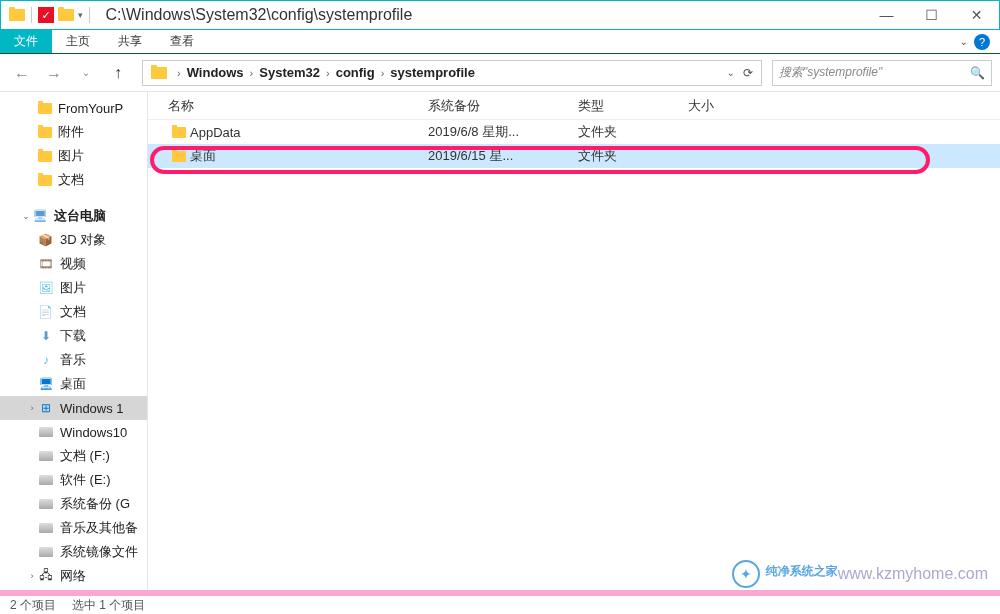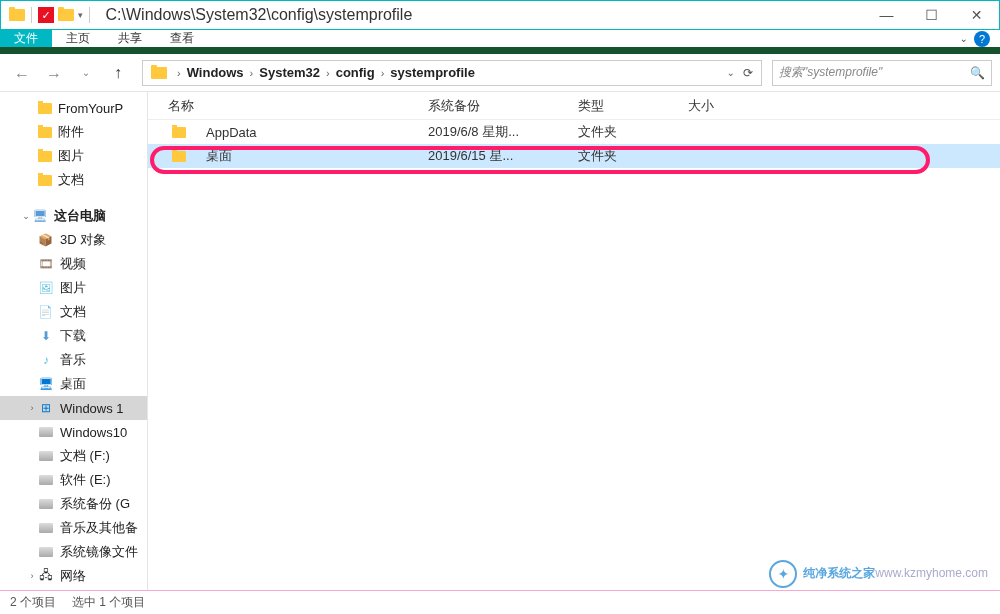--- a/index.html
+++ b/index.html
@@ -8,21 +8,21 @@
 .titlebar { height: 30px; background: #fff; border: 1px solid #00b7c3; display: flex; align-items: center; }
 .titlebar-left { display: flex; align-items: center; padding-left: 8px; gap: 4px; }
 .folder-icon-sm { width: 16px; height: 12px; background: #ffc83d; border-radius: 1px; position: relative; }
 .folder-icon-sm::before { content: ''; position: absolute; top: -2px; left: 0; width: 6px; height: 3px; background: #ffc83d; border-radius: 1px 1px 0 0; }
 .check-icon { width: 16px; height: 16px; background: #e81123; display: flex; align-items: center; justify-content: center; color: #fff; font-size: 11px; }
 .qat-sep { width: 1px; height: 16px; background: #ccc; margin: 0 2px; }
 .title-text { margin-left: 10px; font-size: 16px; color: #333; }
 .win-controls { margin-left: auto; display: flex; }
 .win-btn { width: 45px; height: 28px; display: flex; align-items: center; justify-content: center; font-size: 14px; color: #555; cursor: pointer; }
 
-.ribbon { height: 24px; background: #fff; border-bottom: 7px solid #14532d; display: flex; align-items: stretch; }
+.ribbon { height: 24px; background: #fff; border-bottom: 1px solid #14532d; display: flex; align-items: stretch; }
 .ribbon-tab { padding: 0 14px; font-size: 12px; display: flex; align-items: center; cursor: pointer; color: #333; }
 .ribbon-tab.file { background: #00b7c3; color: #fff; }
 .ribbon-help { margin-left: auto; display: flex; align-items: center; padding-right: 10px; gap: 6px; }
 .help-caret { color: #555; font-size: 10px; }
 .help-icon { width: 16px; height: 16px; border-radius: 50%; background: #0078d4; color: #fff; font-size: 11px; display: flex; align-items: center; justify-content: center; }
 
 .navbar { height: 38px; display: flex; align-items: center; padding: 0 8px; gap: 4px; border-bottom: 1px solid #e5e5e5; }
 .nav-btn { width: 28px; height: 28px; display: flex; align-items: center; justify-content: center; color: #888; font-size: 16px; cursor: pointer; }
 .nav-btn.enabled { color: #333; }
 .breadcrumb { flex: 1; height: 26px; border: 1px solid #ccc; display: flex; align-items: center; padding: 0 4px; margin: 0 6px; }
@@ -59,30 +59,30 @@
 .content { flex: 1; position: relative; }
 .col-headers { display: flex; height: 28px; align-items: center; border-bottom: 1px solid #eee; font-size: 13px; color: #333; }
 .col { padding: 0 10px; }
 .col-name { width: 270px; padding-left: 20px; }
 .col-date { width: 150px; }
 .col-type { width: 110px; }
 .col-size { width: 80px; }
 
 .rows { }
 .file-row { display: flex; align-items: center; height: 24px; font-size: 13px; color: #333; }
-.file-row .col-name { display: flex; align-items: center; gap: 16px; }
+.file-row .col-name { display: flex; align-items: center; }
 .file-row.selected { background: #cce8ff; }
 .highlight-box { border: 4px solid #ff1c6b; border-radius: 14px; position: absolute; top: 54px; left: 2px; width: 780px; height: 28px; pointer-events: none; }
 
-.statusbar { height: 24px; border-top: 1px solid #f9a8d4; display: flex; align-items: center; padding: 0 10px; font-size: 12px; color: #555; gap: 16px; position: absolute; bottom: 0; left: 0; right: 0; background: #fff; }
+.statusbar { height: 24px; border-top: 6px solid #f9a8d4; display: flex; align-items: center; padding: 0 10px; font-size: 12px; color: #555; gap: 16px; position: absolute; bottom: 0; left: 0; right: 0; background: #fff; }
 
 .watermark { position: absolute; right: 12px; bottom: 26px; text-align: right; font-size: 12px; color: #5aa7e0; display: flex; align-items: center; gap: 6px; }
 .wm-logo { width: 28px; height: 28px; border: 2px solid #5aa7e0; border-radius: 50%; display: flex; align-items: center; justify-content: center; color: #5aa7e0; font-size: 14px; }
 .wm-text { display: flex; line-height: 1.1; }
-.wm-sub { font-size: 12px; color: #aac; }
+.wm-sub { font-size: 16px; color: #aac; }
 </style>
 </head>
 <body>
 
 <div class="titlebar">
   <div class="titlebar-left">
     <span class="folder-icon-sm"></span>
     <span class="qat-sep"></span>
     <span class="check-icon">✓</span>
     <span class="folder-icon-sm"></span>

